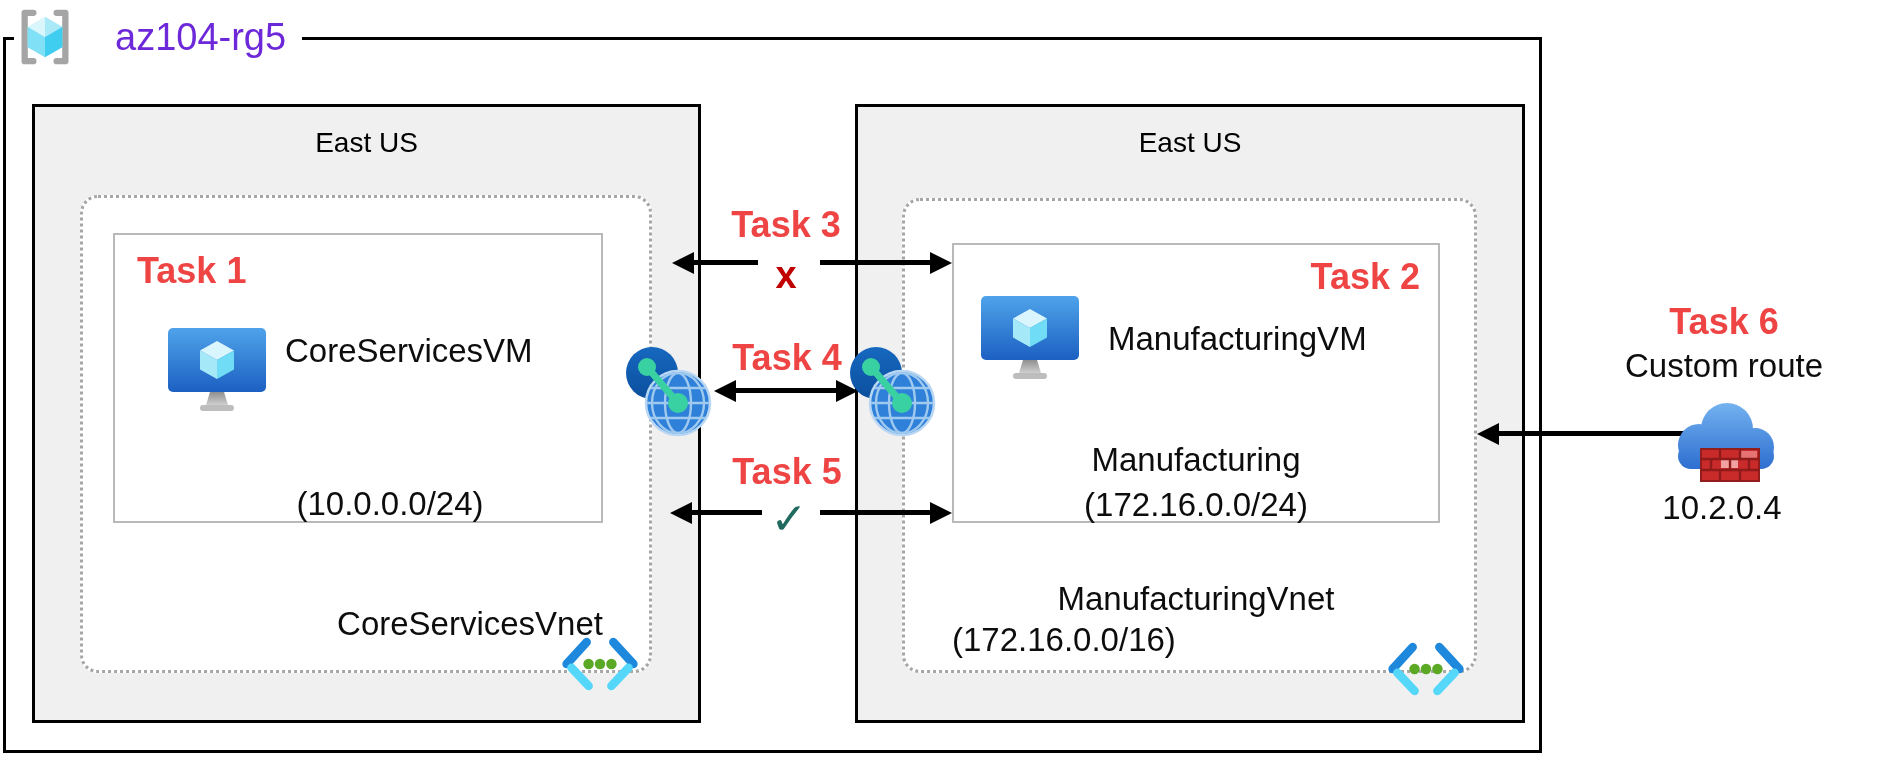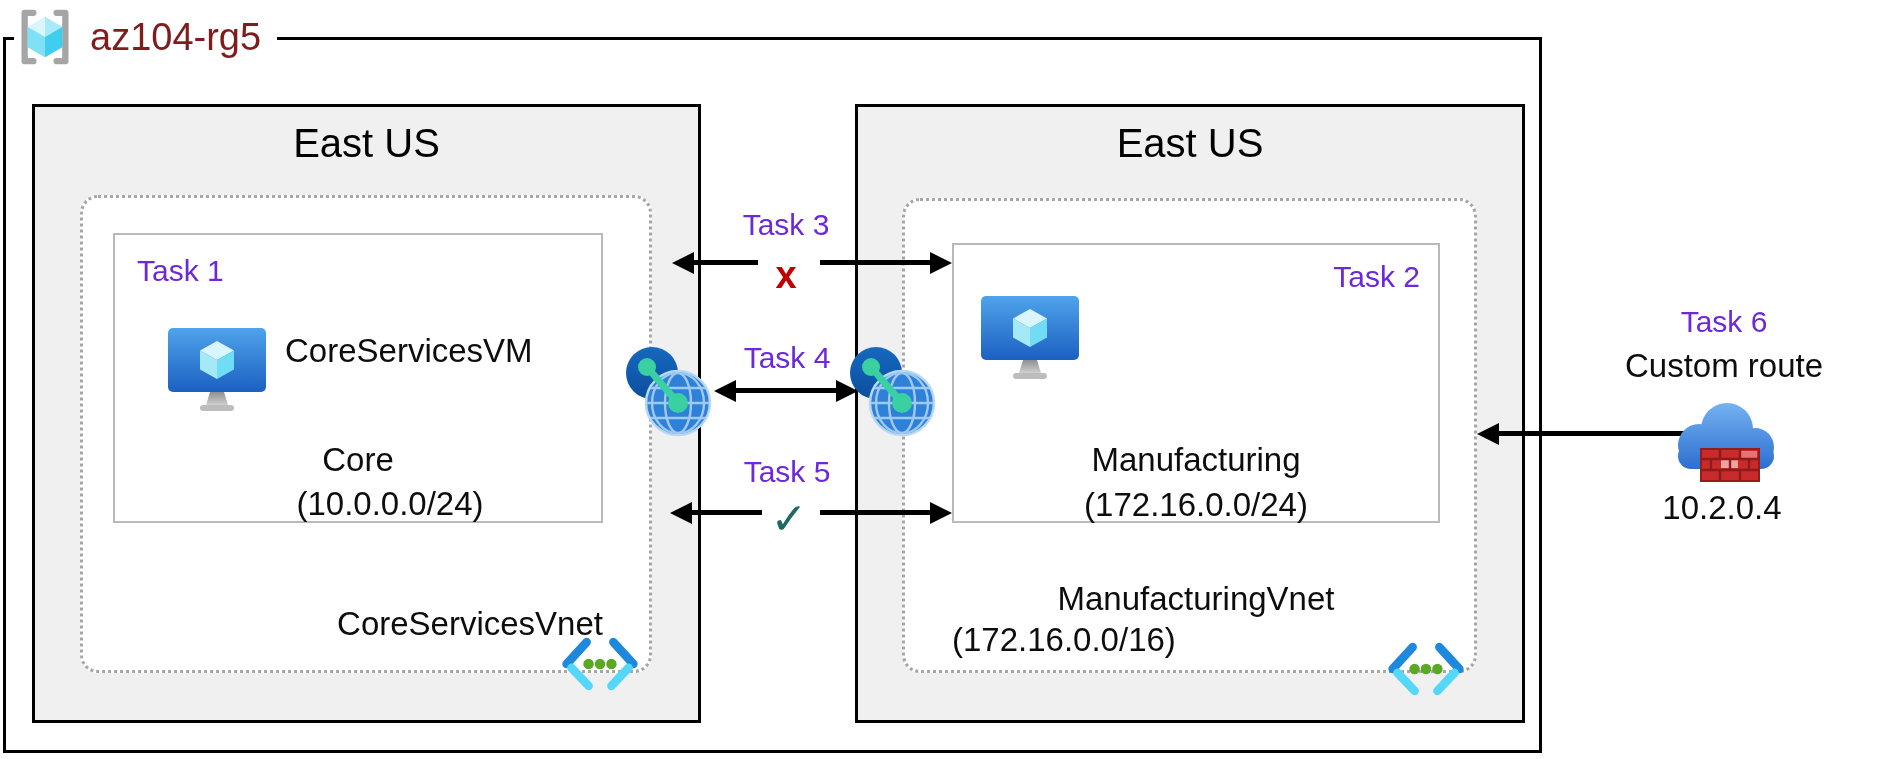--- a/index.html
+++ b/index.html
@@ -1,32 +1,32 @@
 <!DOCTYPE html>
 <html><head>
 <meta charset="utf-8">
 <style>
   html,body{margin:0;padding:0;background:#fff;}
   .canvas{position:relative;width:1902px;height:759px;background:#fff;
           font-family:"Liberation Sans","DejaVu Sans",sans-serif;color:#111;overflow:hidden;}
   .abs{position:absolute;}
   .outer-box{left:3px;top:37px;width:1539px;height:716px;border:3px solid #000;box-sizing:border-box;background:#fff;}
   .rg-label{left:14px;top:4px;height:66px;display:flex;align-items:center;gap:14px;background:#fff;padding-right:16px;}
-  .rg-name{font-size:38px;color:#7f1d1d;}
+  .rg-name{font-size:38px;color:#6d28d9;margin-left:25px;}
   .region{background:#F0F0F0;border:3px solid #000;box-sizing:border-box;}
   .region-l{left:32px;top:104px;width:669px;height:619px;}
   .region-r{left:855px;top:104px;width:670px;height:619px;}
-  .region-title{position:absolute;top:16px;left:0;width:100%;text-align:center;font-size:40px;line-height:40px;color:#000;}
+  .region-title{position:absolute;top:16px;left:0;width:100%;text-align:center;font-size:28px;line-height:40px;color:#000;}
   .vnet-box{background:#fff;border:3px dotted #A6A6A6;border-radius:18px;box-sizing:border-box;}
   .vnet-l{left:80px;top:195px;width:572px;height:478px;}
   .vnet-r{left:902px;top:198px;width:575px;height:475px;}
   .subnet-box{background:#fff;border:2px solid #B9B9B9;box-sizing:border-box;padding-left:37px;}
   .subnet-l{left:113px;top:233px;width:490px;height:290px;}
   .subnet-r{left:952px;top:243px;width:488px;height:280px;}
-  .task-label{font-weight:normal;font-size:30px;line-height:40px;color:#6d28d9;white-space:nowrap;}
+  .task-label{font-weight:bold;font-size:36px;line-height:40px;color:#ef4444;white-space:nowrap;}
   .txt{font-size:33px;line-height:38px;color:#0d0d0d;white-space:nowrap;}
   .ctr{transform:translateX(-50%);text-align:center;}
   .full-ctr{left:0;width:100%;text-align:center;}
   .line{background:#000;height:5px;}
   .ah-l{width:0;height:0;border-top:11px solid transparent;border-bottom:11px solid transparent;border-right:22px solid #000;}
   .ah-r{width:0;height:0;border-top:11px solid transparent;border-bottom:11px solid transparent;border-left:22px solid #000;}
   .x-glyph{font-size:38px;line-height:42px;font-weight:bold;color:#C00000;}
   .check-glyph{font-size:44px;line-height:46px;font-weight:600;color:#206A60;}
 </style>
 </head>
@@ -72,34 +72,34 @@
         </linearGradient>
       </defs>
       <rect x="1" y="1" width="98" height="64" rx="5" fill="url(#vmg1)"></rect>
       <polygon points="50,14 67,23.5 50,33 33,23.5" fill="#D9F5FD"></polygon>
       <polygon points="33,23.5 50,33 50,52 33,42.5" fill="#A5E9F9"></polygon>
       <polygon points="67,23.5 50,33 50,52 67,42.5" fill="#71DCF5"></polygon>
       <polygon points="43,65 57,65 61,78 39,78" fill="url(#stg1)"></polygon>
       <rect x="33" y="78" width="34" height="6" rx="3" fill="#BDBDBD"></rect>
     </svg>
     <div class="abs txt" style="left:170px;top:96px;line-height:40px;">CoreServicesVM</div>
-    <div class="abs txt full-ctr" style="top:206px;">Core</div>
     <div class="abs txt full-ctr" style="top:250px;margin-left:32px;">(10.0.0.0/24)</div>
   </div>
 
   <div class="abs subnet-box subnet-r">
     <div class="abs task-label" style="right:18px;top:12px;">Task 2</div>
     <svg class="abs" style="left:26px;top:50px;" width="100" height="86" viewBox="0 0 100 86">
       <rect x="1" y="1" width="98" height="64" rx="5" fill="url(#vmg1)"></rect>
       <polygon points="50,14 67,23.5 50,33 33,23.5" fill="#D9F5FD"></polygon>
       <polygon points="33,23.5 50,33 50,52 33,42.5" fill="#A5E9F9"></polygon>
       <polygon points="67,23.5 50,33 50,52 67,42.5" fill="#71DCF5"></polygon>
       <polygon points="43,65 57,65 61,78 39,78" fill="url(#stg1)"></polygon>
       <rect x="33" y="78" width="34" height="6" rx="3" fill="#BDBDBD"></rect>
     </svg>
+    <div class="abs txt" style="left:154px;top:74px;line-height:40px;">ManufacturingVM</div>
     <div class="abs txt full-ctr" style="top:196px;">Manufacturing</div>
     <div class="abs txt full-ctr" style="top:241px;">(172.16.0.0/24)</div>
   </div>
 
   <div class="abs txt" style="left:113px;top:572px;width:490px;text-align:right;line-height:40px;margin-top:32px;">CoreServicesVnet</div>
   <div class="abs txt" style="left:952px;top:579px;width:488px;text-align:center;line-height:40px;">ManufacturingVnet</div>
   <div class="abs txt" style="left:952px;top:620px;width:488px;line-height:40px;">(172.16.0.0/16)</div>
 
   <div class="abs ah-l" style="left:672px;top:252px;"></div>
   <div class="abs line" style="left:692px;top:260px;width:66px;"></div>

